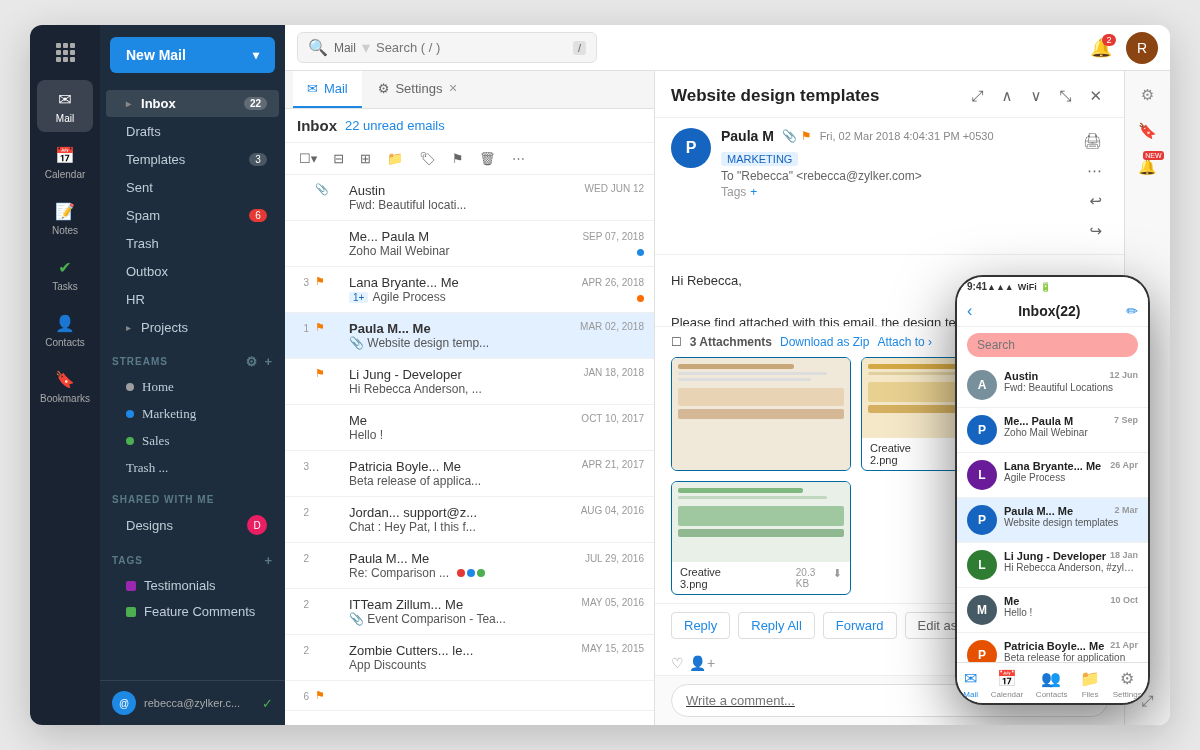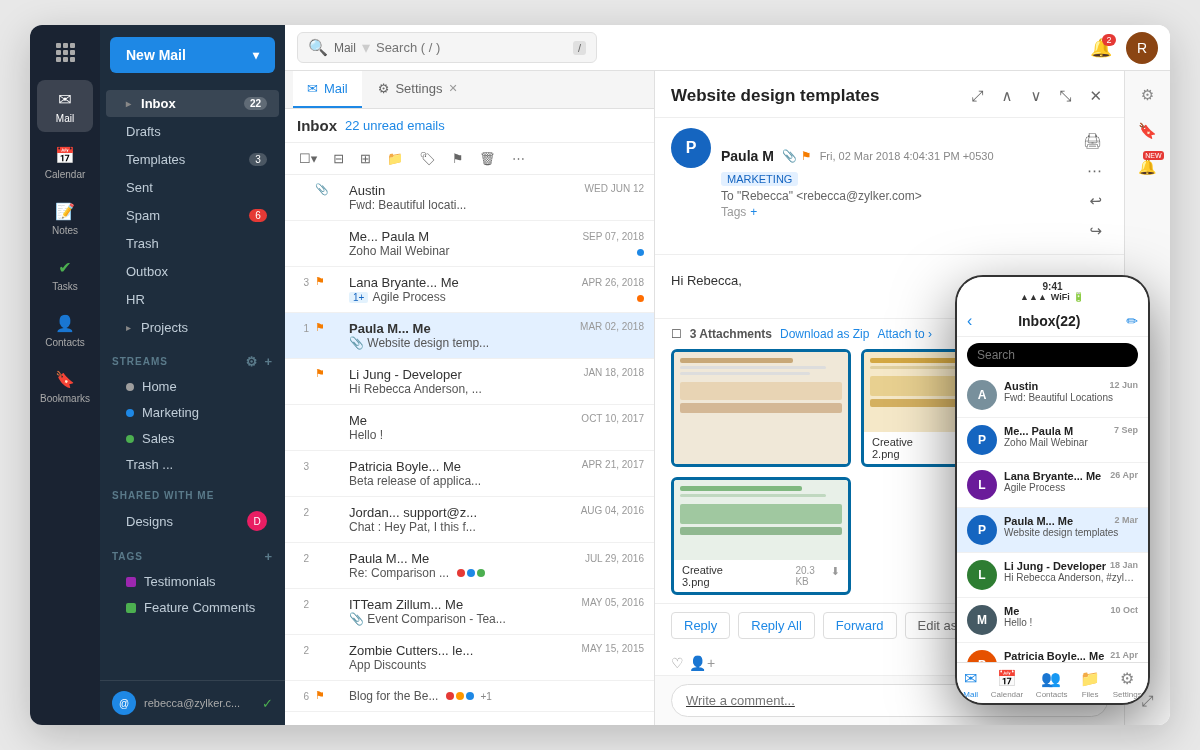--- a/index.html
+++ b/index.html
@@ -136,20 +136,21 @@
     .stream-item {
       display: flex;
       align-items: center;
       padding: 5px 12px 5px 20px;
       cursor: pointer;
       color: #c0cdd8;
       font-size: 13px;
       margin: 1px 6px;
       border-radius: 4px;
       gap: 8px;
+      font-family: Liberation Serif, serif;
     }
     .stream-dot { width: 8px; height: 8px; border-radius: 50%; display: inline-block; }
     .tag-item {
       display: flex;
       align-items: center;
       padding: 5px 12px 5px 20px;
       cursor: pointer;
       color: #c0cdd8;
       font-size: 13px;
       margin: 1px 6px;
@@ -291,38 +292,38 @@
       font-size: 15px;
       border-radius: 4px;
     }
     .email-meta {
       padding: 10px 16px;
       border-bottom: 1px solid #eee;
       display: flex;
       gap: 10px;
     }
     .email-avatar { width: 40px; height: 40px; border-radius: 50%; background: #1565c0; display: flex; align-items: center; justify-content: center; color: #fff; font-size: 16px; font-weight: 600; flex-shrink: 0; }
-    .email-meta-right { flex: 1; min-width: 0; margin-top: 20px; }
+    .email-meta-right { flex: 1; min-width: 0; }
     .email-meta-top { display: flex; align-items: center; gap: 8px; flex-wrap: wrap; }
     .email-from-name { font-size: 14px; font-weight: 600; color: #222; }
     .email-icons-row { display: flex; align-items: center; gap: 4px; }
     .email-date-small { font-size: 11px; color: #888; }
     .email-tag { font-size: 11px; color: #1565c0; background: #e3f0ff; padding: 1px 6px; border-radius: 3px; }
     .email-to-row { font-size: 12px; color: #666; margin-top: 3px; }
     .email-tags-row { font-size: 12px; color: #999; margin-top: 2px; display: flex; align-items: center; gap: 4px; }
     .email-body { flex: 1; padding: 16px; font-size: 13px; color: #333; line-height: 1.6; overflow-y: auto; }
     .email-body::-webkit-scrollbar { width: 4px; }
     .email-body::-webkit-scrollbar-thumb { background: #ddd; }
     .email-attachments { padding: 8px 16px; border-top: 1px solid #eee; }
     .attachments-header { display: flex; align-items: center; gap: 8px; font-size: 12px; color: #555; margin-bottom: 8px; }
     .attachments-count { font-weight: 600; }
     .attachments-link { color: #1e88e5; cursor: pointer; font-size: 12px; text-decoration: none; }
     .attachments-grid { display: flex; gap: 10px; flex-wrap: wrap; }
     .attachment-item {
-      border: 3px solid #0369a1;
+      border: 1px solid #0369a1;
       border-radius: 6px;
       overflow: hidden;
       width: 180px;
     }
     .attachment-thumb {
       height: 80px;
       background: #f5f0e8;
       display: flex;
       align-items: center;
       justify-content: center;
@@ -497,44 +498,43 @@
       background: #f5f5f5;
       display: flex;
       flex-direction: column;
       overflow: hidden;
     }
     .phone-status-bar {
       background: #fff;
       padding: 4px 10px;
       display: flex;
       align-items: center;
-      justify-content: center;
+      justify-content: flex-start;
       font-size: 10px;
       color: #333;
       font-weight: 600;
-      flex-direction: column;
     }
     .phone-status-icons { display: flex; gap: 4px; align-items: center; font-size: 9px; }
     .phone-header {
       background: #fff;
       padding: 6px 10px;
       display: flex;
       align-items: center;
       gap: 6px;
       border-bottom: 1px solid #eee;
     }
     .phone-back { font-size: 16px; color: #1e88e5; cursor: pointer; }
     .phone-title { font-size: 14px; font-weight: 600; color: #222; flex: 1; text-align: center; }
     .phone-edit { font-size: 14px; color: #1e88e5; cursor: pointer; }
     .phone-search {
       background: #fff;
       padding: 6px 10px;
     }
     .phone-search-input {
-      background: #000000;
+      background: #fca5a5;
       border: none;
       border-radius: 12px;
       padding: 5px 10px;
       font-size: 12px;
       width: 100%;
       outline: none;
       color: #666;
     }
     .phone-mail-list { flex: 1; overflow-y: auto; background: #fff; }
     .phone-mail-list::-webkit-scrollbar { display: none; }
@@ -929,29 +929,20 @@
           <div class="mail-subject">App Discounts</div>
         </div>
       </div>
 
       <div class="mail-item">
         <span class="mail-item-num">6</span>
         <div class="mail-item-icons">
           <span class="mail-item-icon flag">⚑</span>
         </div>
         <div class="mail-item-content">
-          <div class="mail-subject">
-            Blog for the Be...
-            <span style="display:inline-flex;gap:2px;margin-left:4px;">
-              <span style="width:8px;height:8px;border-radius:50%;background:#e53935;display:inline-block;"></span>
-              <span style="width:8px;height:8px;border-radius:50%;background:#ff9800;display:inline-block;"></span>
-              <span style="width:8px;height:8px;border-radius:50%;background:#1e88e5;display:inline-block;"></span>
-            </span>
-            <span style="font-size:10px;color:#888;margin-left:2px;">+1</span>
-          </div>
         </div>
       </div>
 
     </div>
   </div>
 
   <div class="email-view-panel" style="margin-top:46px;">
     <div class="email-view-header">
       <span class="email-view-title">Website design templates</span>
       <div class="email-view-actions">

